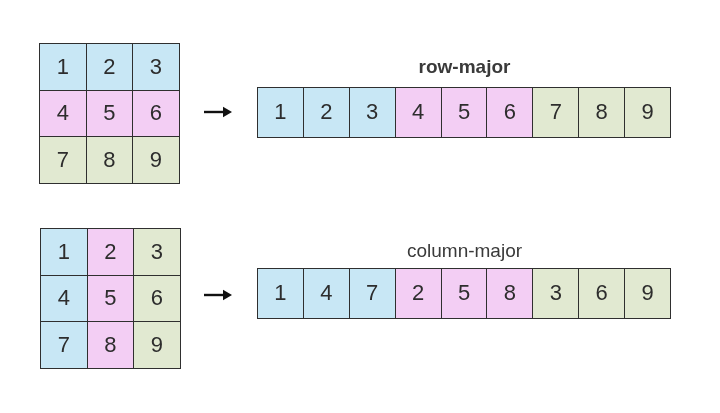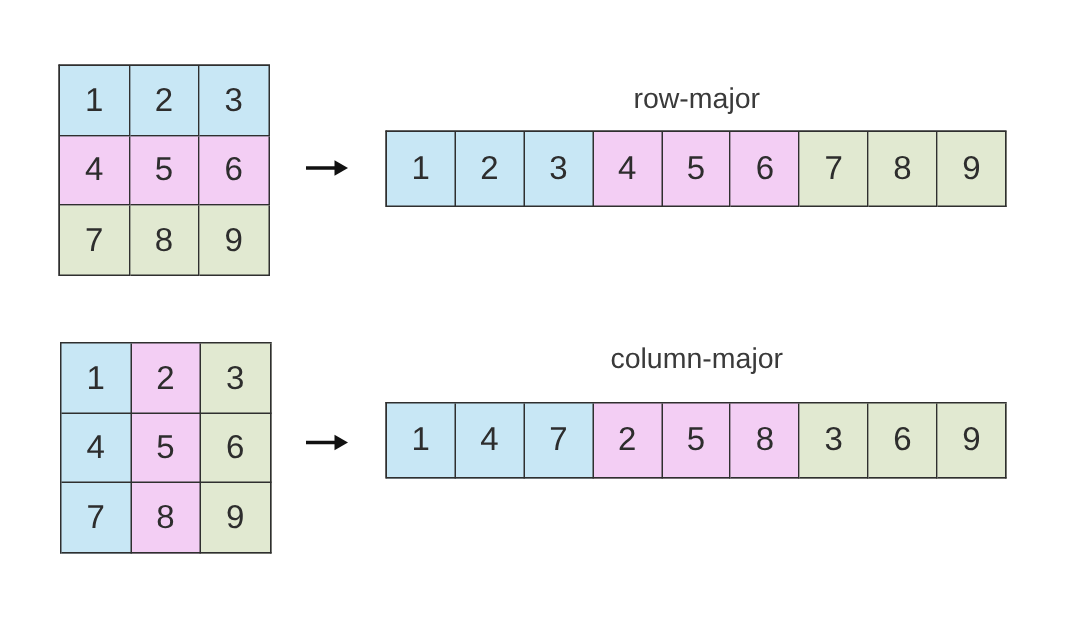--- a/index.html
+++ b/index.html
@@ -55,27 +55,27 @@
     font-size: 19px;
     line-height: 23px;
     color: #3a3a3a;
   }
 
   .arrow { position: absolute; }
 
   
   .g0 .matrix { left: 39px;  top: 43px;  }
   .g0 .arrow  { left: 203px; top: 104px; }
-  .g0 .flow-label { top: 55px; }
+  .g0 .flow-label { top: 55px; font-weight: bold; }
   .g0 .flat   { left: 257px; top: 87px;  }
 
   
   .g1 .matrix { left: 40px;  top: 228px; }
   .g1 .arrow  { left: 203px; top: 287px; }
-  .g1 .flow-label { top: 228px; }
+  .g1 .flow-label { top: 239px; }
   .g1 .flat   { left: 257px; top: 268px; }
 </style>
 </head>
 <body>
 
 <div class="group g0">
   <div class="matrix">
       <div class="cell" style="background: rgb(200, 231, 245);">1</div>
       <div class="cell" style="background: rgb(200, 231, 245);">2</div>
       <div class="cell" style="background: rgb(200, 231, 245);">3</div>

